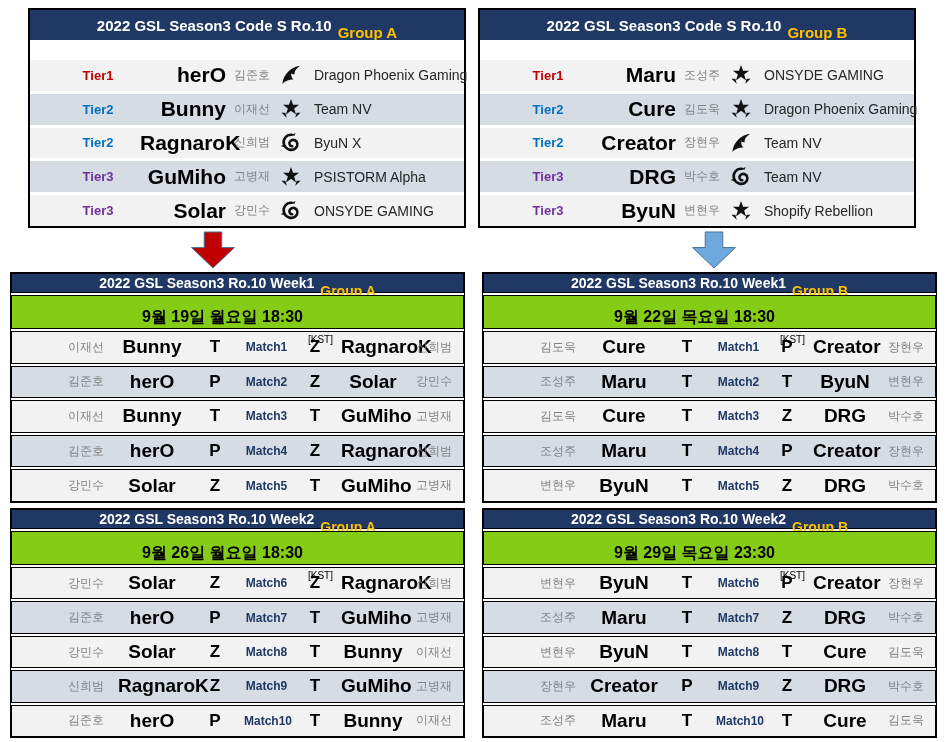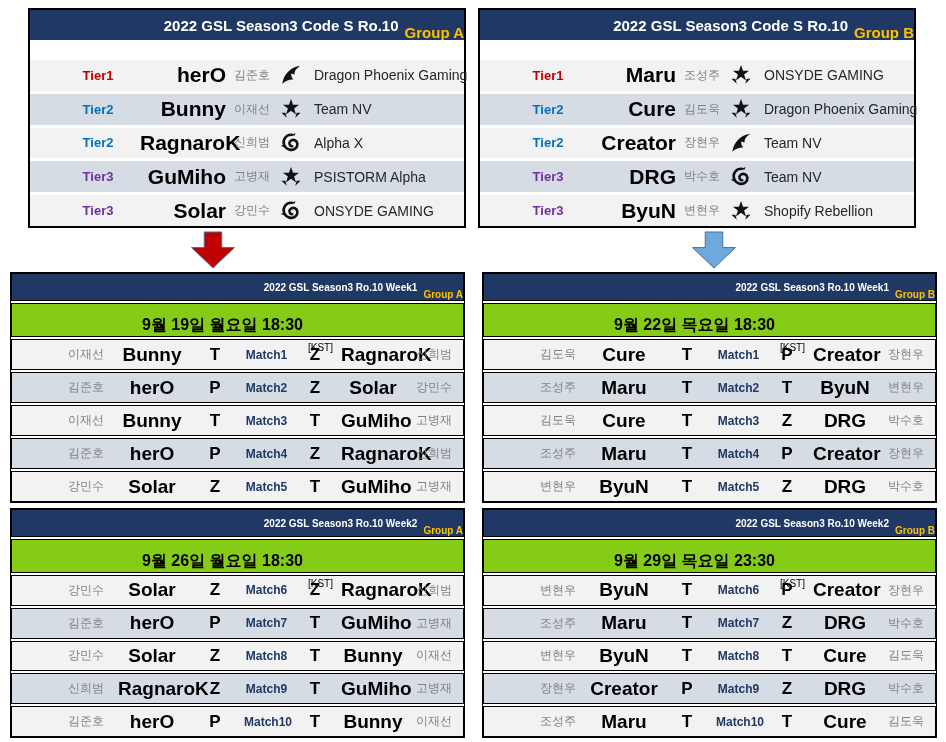--- a/index.html
+++ b/index.html
@@ -4,24 +4,24 @@
 <style>
   html,body{margin:0;padding:0;background:#fff;}
   body{font-family:"Liberation Sans","DejaVu Sans",sans-serif;}
   #canvas{position:relative;width:946px;height:742px;background:#fff;overflow:hidden;}
 
   
   .tbl{position:absolute;display:flex;flex-direction:column;background:#fff;box-sizing:border-box;}
   .group-tbl{border:2px solid #000;}
   .week-tbl{border:1px solid #000;}
 
-  .hdr{background:#1F3864;color:#fff;display:flex;align-items:center;justify-content:flex-end;
+  .hdr{background:#1F3864;color:#fff;display:flex;align-items:center;justify-content:center;
        font-weight:bold;white-space:nowrap;box-sizing:border-box;}
   .group-tbl .hdr{height:30px;font-size:15px;}
-  .week-tbl .hdr{height:28px;font-size:10px;border:1px solid #000;margin:0 0 2px 0;}
+  .week-tbl .hdr{height:20px;font-size:14px;border:1px solid #000;margin:0 0 2px 0;}
   .hdr .grp{color:#FFC000;margin-left:6px;margin-top:15px;}
 
   
   .group-tbl .rows{display:flex;flex-direction:column;flex:1;gap:3px;padding-top:20px;background:#fff;}
   .prow{flex:1;display:grid;grid-template-columns:110px 86px 46px 38px 1fr;align-items:center;box-sizing:border-box;}
   .prow.odd{background:#F2F2F2;}
   .prow.even{background:#D6DCE4;}
   .tier{font-size:13px;font-weight:bold;text-align:center;padding-left:26px;white-space:nowrap;}
   .tier[data-tier="Tier1"]{color:#C00000;}
   .tier[data-tier="Tier2"]{color:#0070C0;}
@@ -99,21 +99,21 @@
       <div class="pname">RagnaroK</div>
       <div class="pkor">신희범</div>
       <div class="race-icon" data-race="zerg">
 
         <svg class="ic-zerg" viewBox="0 0 24 24">
           <path fill="none" stroke="#111" stroke-width="2.8" stroke-linecap="round" d="M13 3C6.5 2.6 2.6 8.4 4.4 13.7 6.2 19 13 21.3 17 17.8c3-2.6 2.5-7.3-.7-8.8-2.6-1.2-5.8.3-6 3-.2 2 1.2 3.5 3 3.5"></path>
           <path fill="#111" d="M13 3l4-2-1.4 3.4zM4.4 13.7l-3.6 1.6 3.8 1.4z"></path>
         </svg>
 
       </div>
-      <div class="team">Alpha X</div>
+      <div class="team">ByuN X</div>
     </div>
 
     <div class="prow even">
       <div class="tier" data-tier="Tier3">Tier3</div>
       <div class="pname">GuMiho</div>
       <div class="pkor">고병재</div>
       <div class="race-icon" data-race="terran">
         <svg class="ic-terran" viewBox="0 0 24 24">
           <path fill="#111" d="M12 1.2l2.2 6.2h6.6l-5.4 4 2.1 6.6L12 14l-5.5 4 2.1-6.6-5.4-4h6.6z"></path>
           <path fill="#111" d="M1.6 16.2l5.8 5.4-1.6-5.4zM22.4 16.2l-5.8 5.4 1.6-5.4z"></path>

